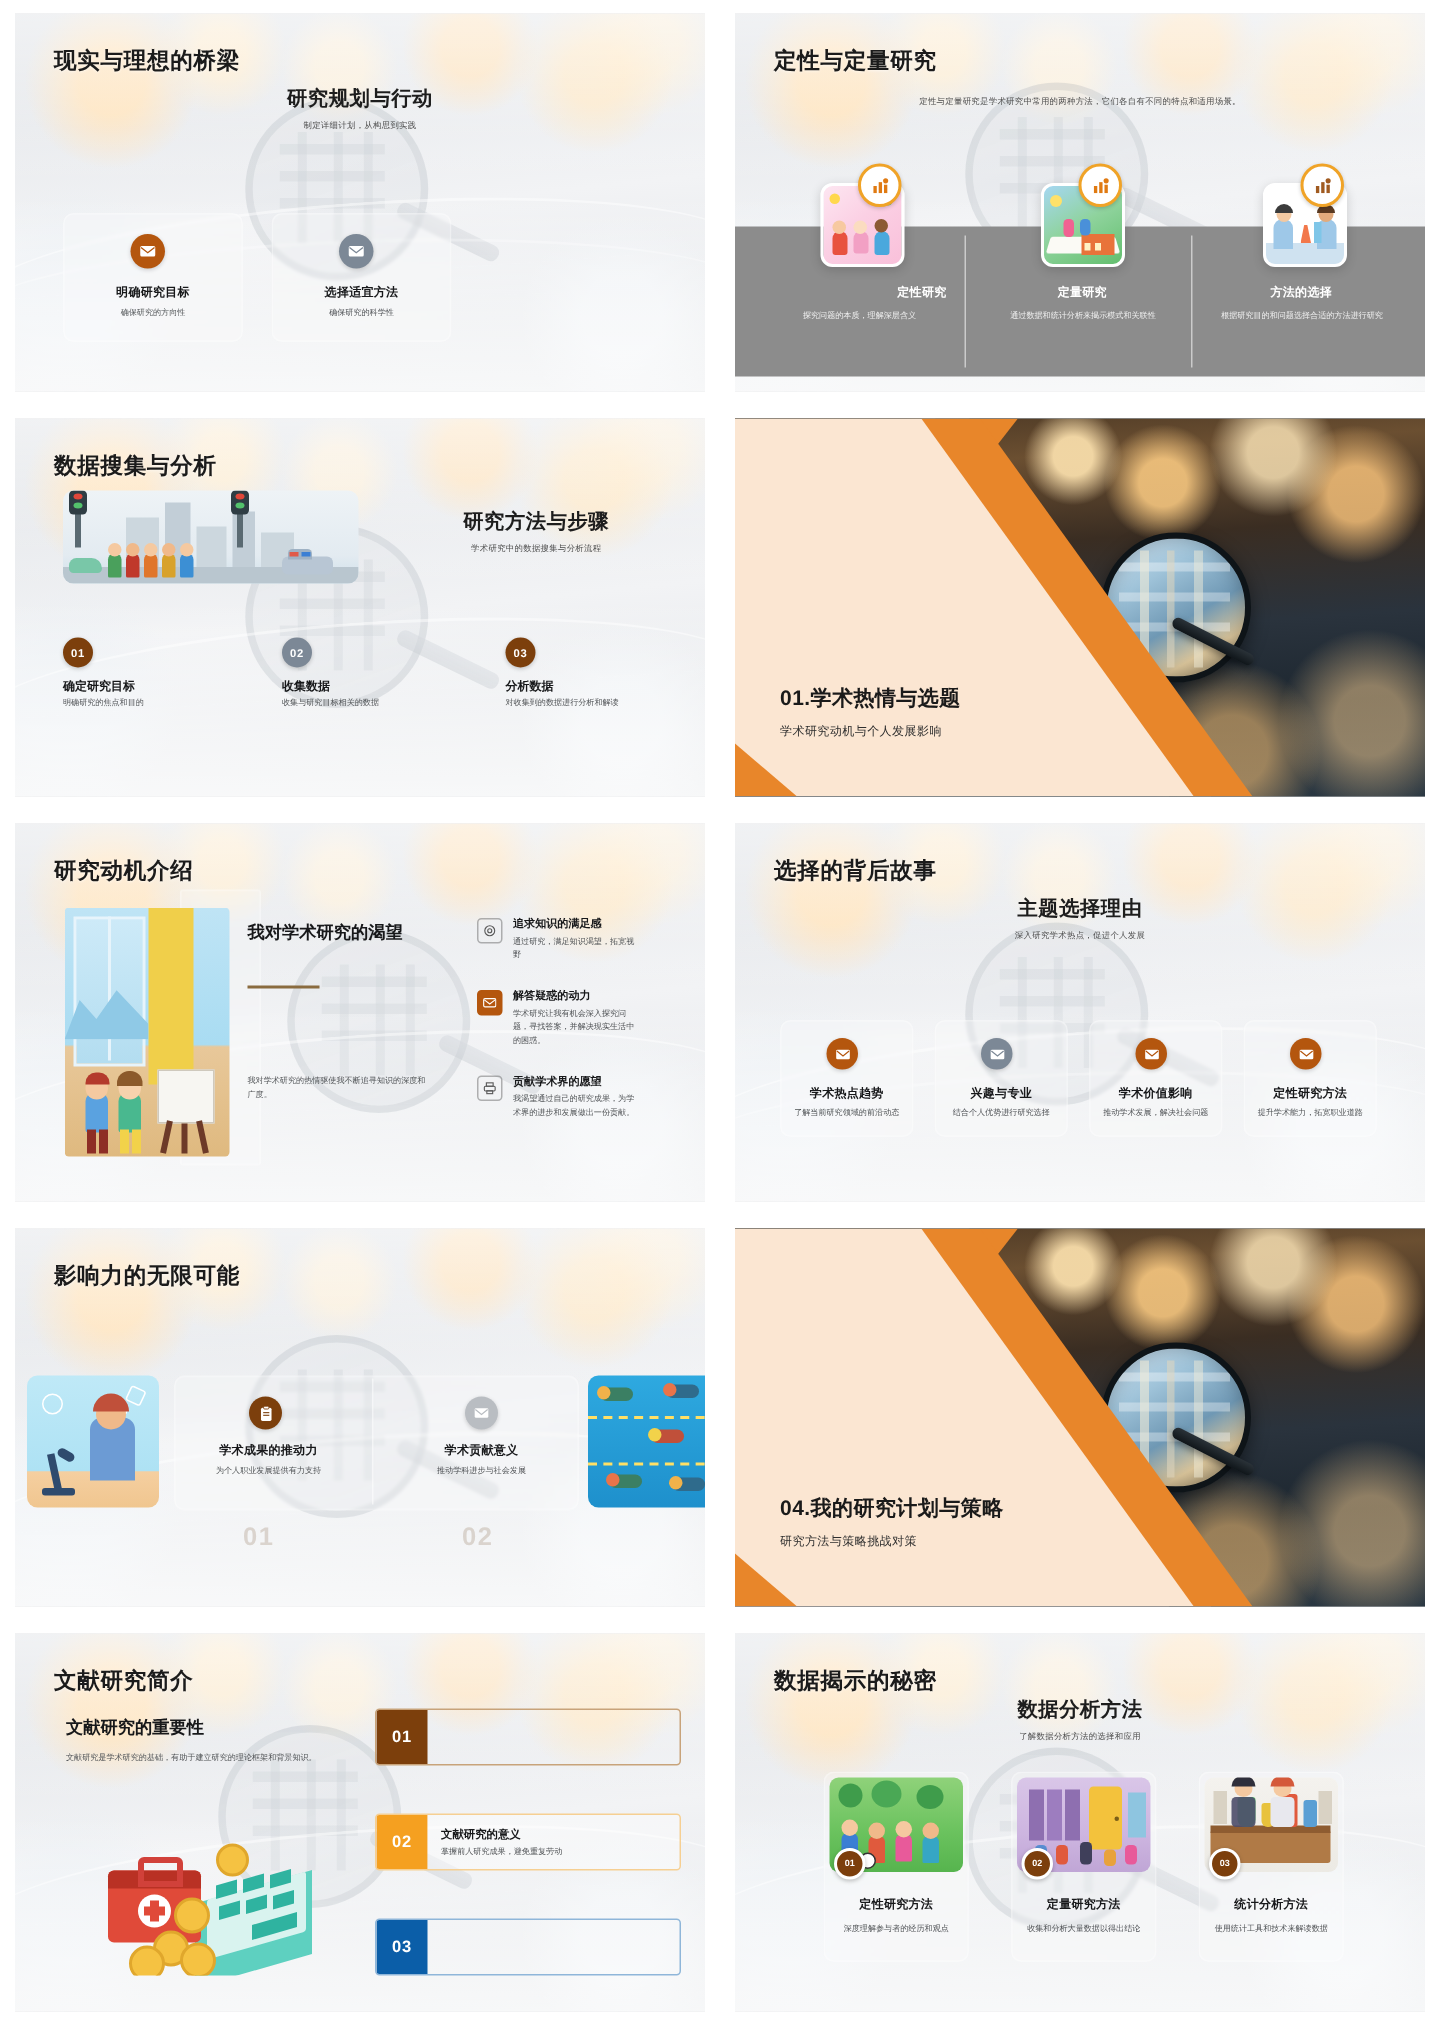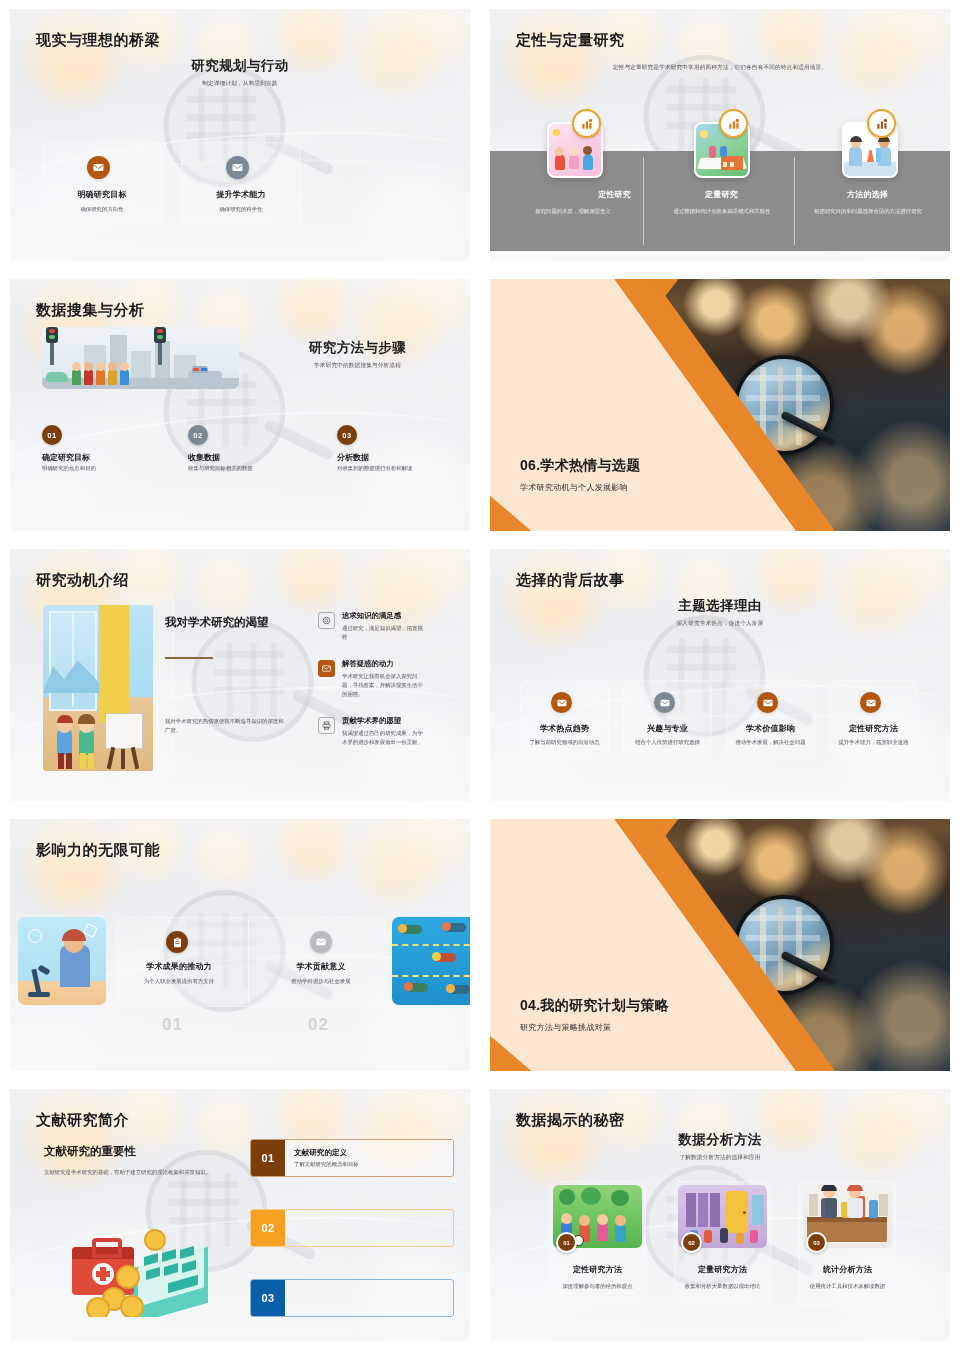--- a/index.html
+++ b/index.html
@@ -230,21 +230,21 @@
         <div class="card-p" style="position:absolute;left:8px;top:58px;width:102px;">确保研究的方向性</div>
       </div>
 
       <div class="gcard" style="left:171px;top:133px;width:118px;height:84px;">
         <div class="circ c-gray" style="left:44px;top:13px;width:23px;height:23px;">
           <svg width="11" height="9" viewBox="0 0 22 16">
               <rect x="1" y="1" width="20" height="14" rx="2" fill="#fff"></rect>
               <path d="M2 3l9 7 9-7" stroke="#7c8896" stroke-width="1.8" fill="none"></path>
             </svg>
         </div>
-        <div class="card-h" style="position:absolute;left:0;top:46px;width:100%;">提升学术能力</div>
+        <div class="card-h" style="position:absolute;left:0;top:46px;width:100%;">选择适宜方法</div>
         <div class="card-p" style="position:absolute;left:8px;top:58px;width:102px;">确保研究的科学性</div>
       </div>
 
     </div>
   </div>
 
   <div class="slide">
     <div class="canvas">
       <div class="bg"></div>
       <div class="watermark" style="top:42%">
@@ -415,21 +415,21 @@
       </div>
       <div class="sec-handle"></div>
       <div class="sec-wedge" style="background:linear-gradient(to bottom right, transparent 0, transparent 0);">
         <div style="position:absolute;inset:0;background:#e8862a;clip-path:polygon(0 0, 41% 0, 0 96%);"></div>
         <div style="position:absolute;inset:0;background:#fbe6d2;clip-path:polygon(0 0, 34% 0, 0 75%);"></div>
         <div style="position:absolute;inset:0;background:#fbe6d2;clip-path:polygon(0 38%, 63% 100%, 0 100%);"></div>
         <div style="position:absolute;inset:0;background:#fbe6d2;clip-path:polygon(0 0, 29% 0, 69% 100%, 0 100%);"></div>
         <div style="position:absolute;inset:0;background:#e8862a;clip-path:polygon(27% 0, 35.5% 0, 75% 100%, 66.5% 100%);"></div>
         <div style="position:absolute;inset:0;background:#e8862a;clip-path:polygon(0 86%, 9% 100%, 0 100%);"></div>
       </div>
-      <div class="sec-title">06.学术热情与选题</div>
+      <div class="sec-title">01.学术热情与选题</div>
       <div class="sec-sub">学术研究动机与个人发展影响</div>
     </div>
   </div>
 
   <div class="slide">
     <div class="canvas">
       <div class="bg"></div>
       <div class="watermark" style="top:52%;left:56%">
           <div class="wm-ring">
             <i style="left:18px;top:26px;width:70px;height:7px"></i>
@@ -715,27 +715,27 @@
         <div style="position:absolute;left:38px;top:52px;width:14px;height:6px;background:#e04a39"></div>
         <div style="position:absolute;left:58px;top:46px;width:20px;height:20px;border-radius:50%;background:#f5c242;border:2px solid #e0a72c"></div>
         <div style="position:absolute;left:44px;top:68px;width:20px;height:20px;border-radius:50%;background:#f5c242;border:2px solid #e0a72c"></div>
         <div style="position:absolute;left:62px;top:76px;width:20px;height:20px;border-radius:50%;background:#f5c242;border:2px solid #e0a72c"></div>
         <div style="position:absolute;left:28px;top:78px;width:20px;height:20px;border-radius:50%;background:#f5c242;border:2px solid #e0a72c"></div>
         <div style="position:absolute;left:86px;top:10px;width:18px;height:18px;border-radius:50%;background:#f5c242;border:2px solid #e0a72c"></div>
       </div>
 
       <div class="lrow" style="left:240px;top:50px;width:202px;height:36px;border:1px solid #c8a37a;">
         <div class="ln" style="background:#7c3f0c;">01</div>
-        <div class="lbody">
-          <div class="lt">文献研究的定义</div>
-          <div class="ld">了解文献研究的概念和目标</div>
-        </div>
       </div>
       <div class="lrow" style="left:240px;top:120px;width:202px;height:36px;border:1px solid #f6cf92;">
         <div class="ln" style="background:#f5a020;">02</div>
+        <div class="lbody">
+          <div class="lt">文献研究的意义</div>
+          <div class="ld">掌握前人研究成果，避免重复劳动</div>
+        </div>
       </div>
       <div class="lrow" style="left:240px;top:190px;width:202px;height:36px;border:1px solid #8fb6d9;">
         <div class="ln" style="background:#0b5ea8;">03</div>
       </div>
     </div>
   </div>
 
   <div class="slide">
     <div class="canvas">
       <div class="bg"></div>

